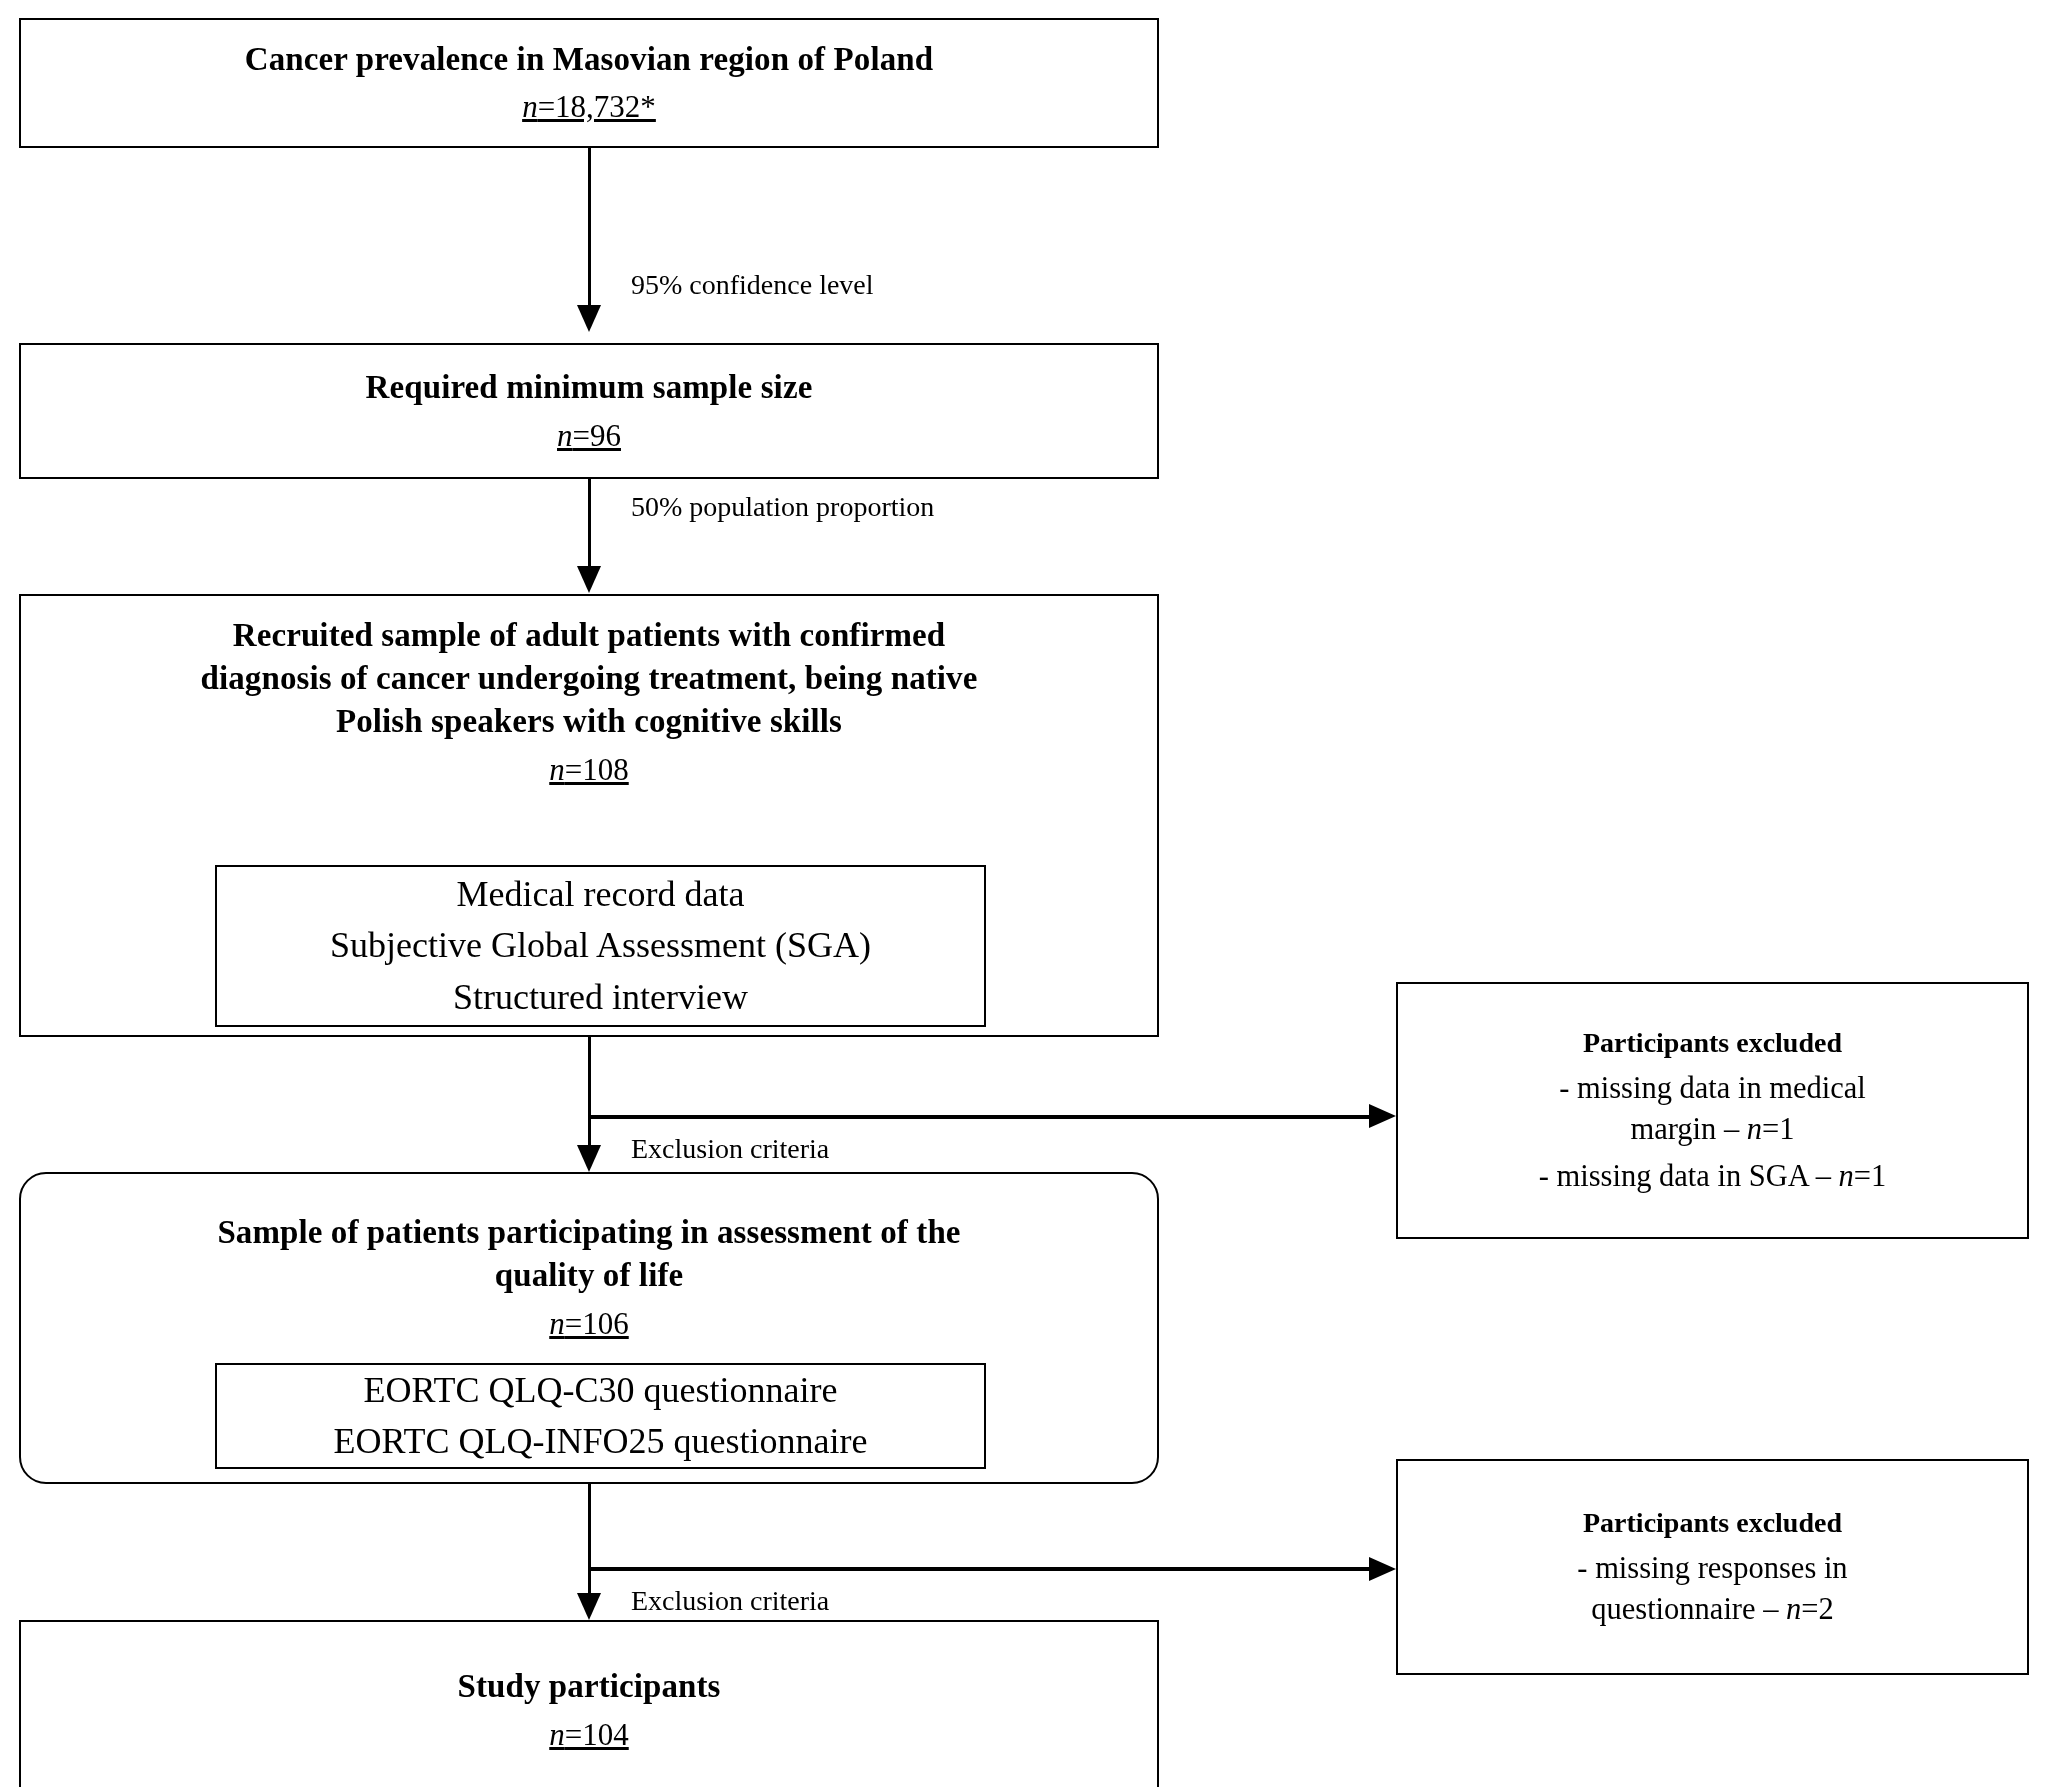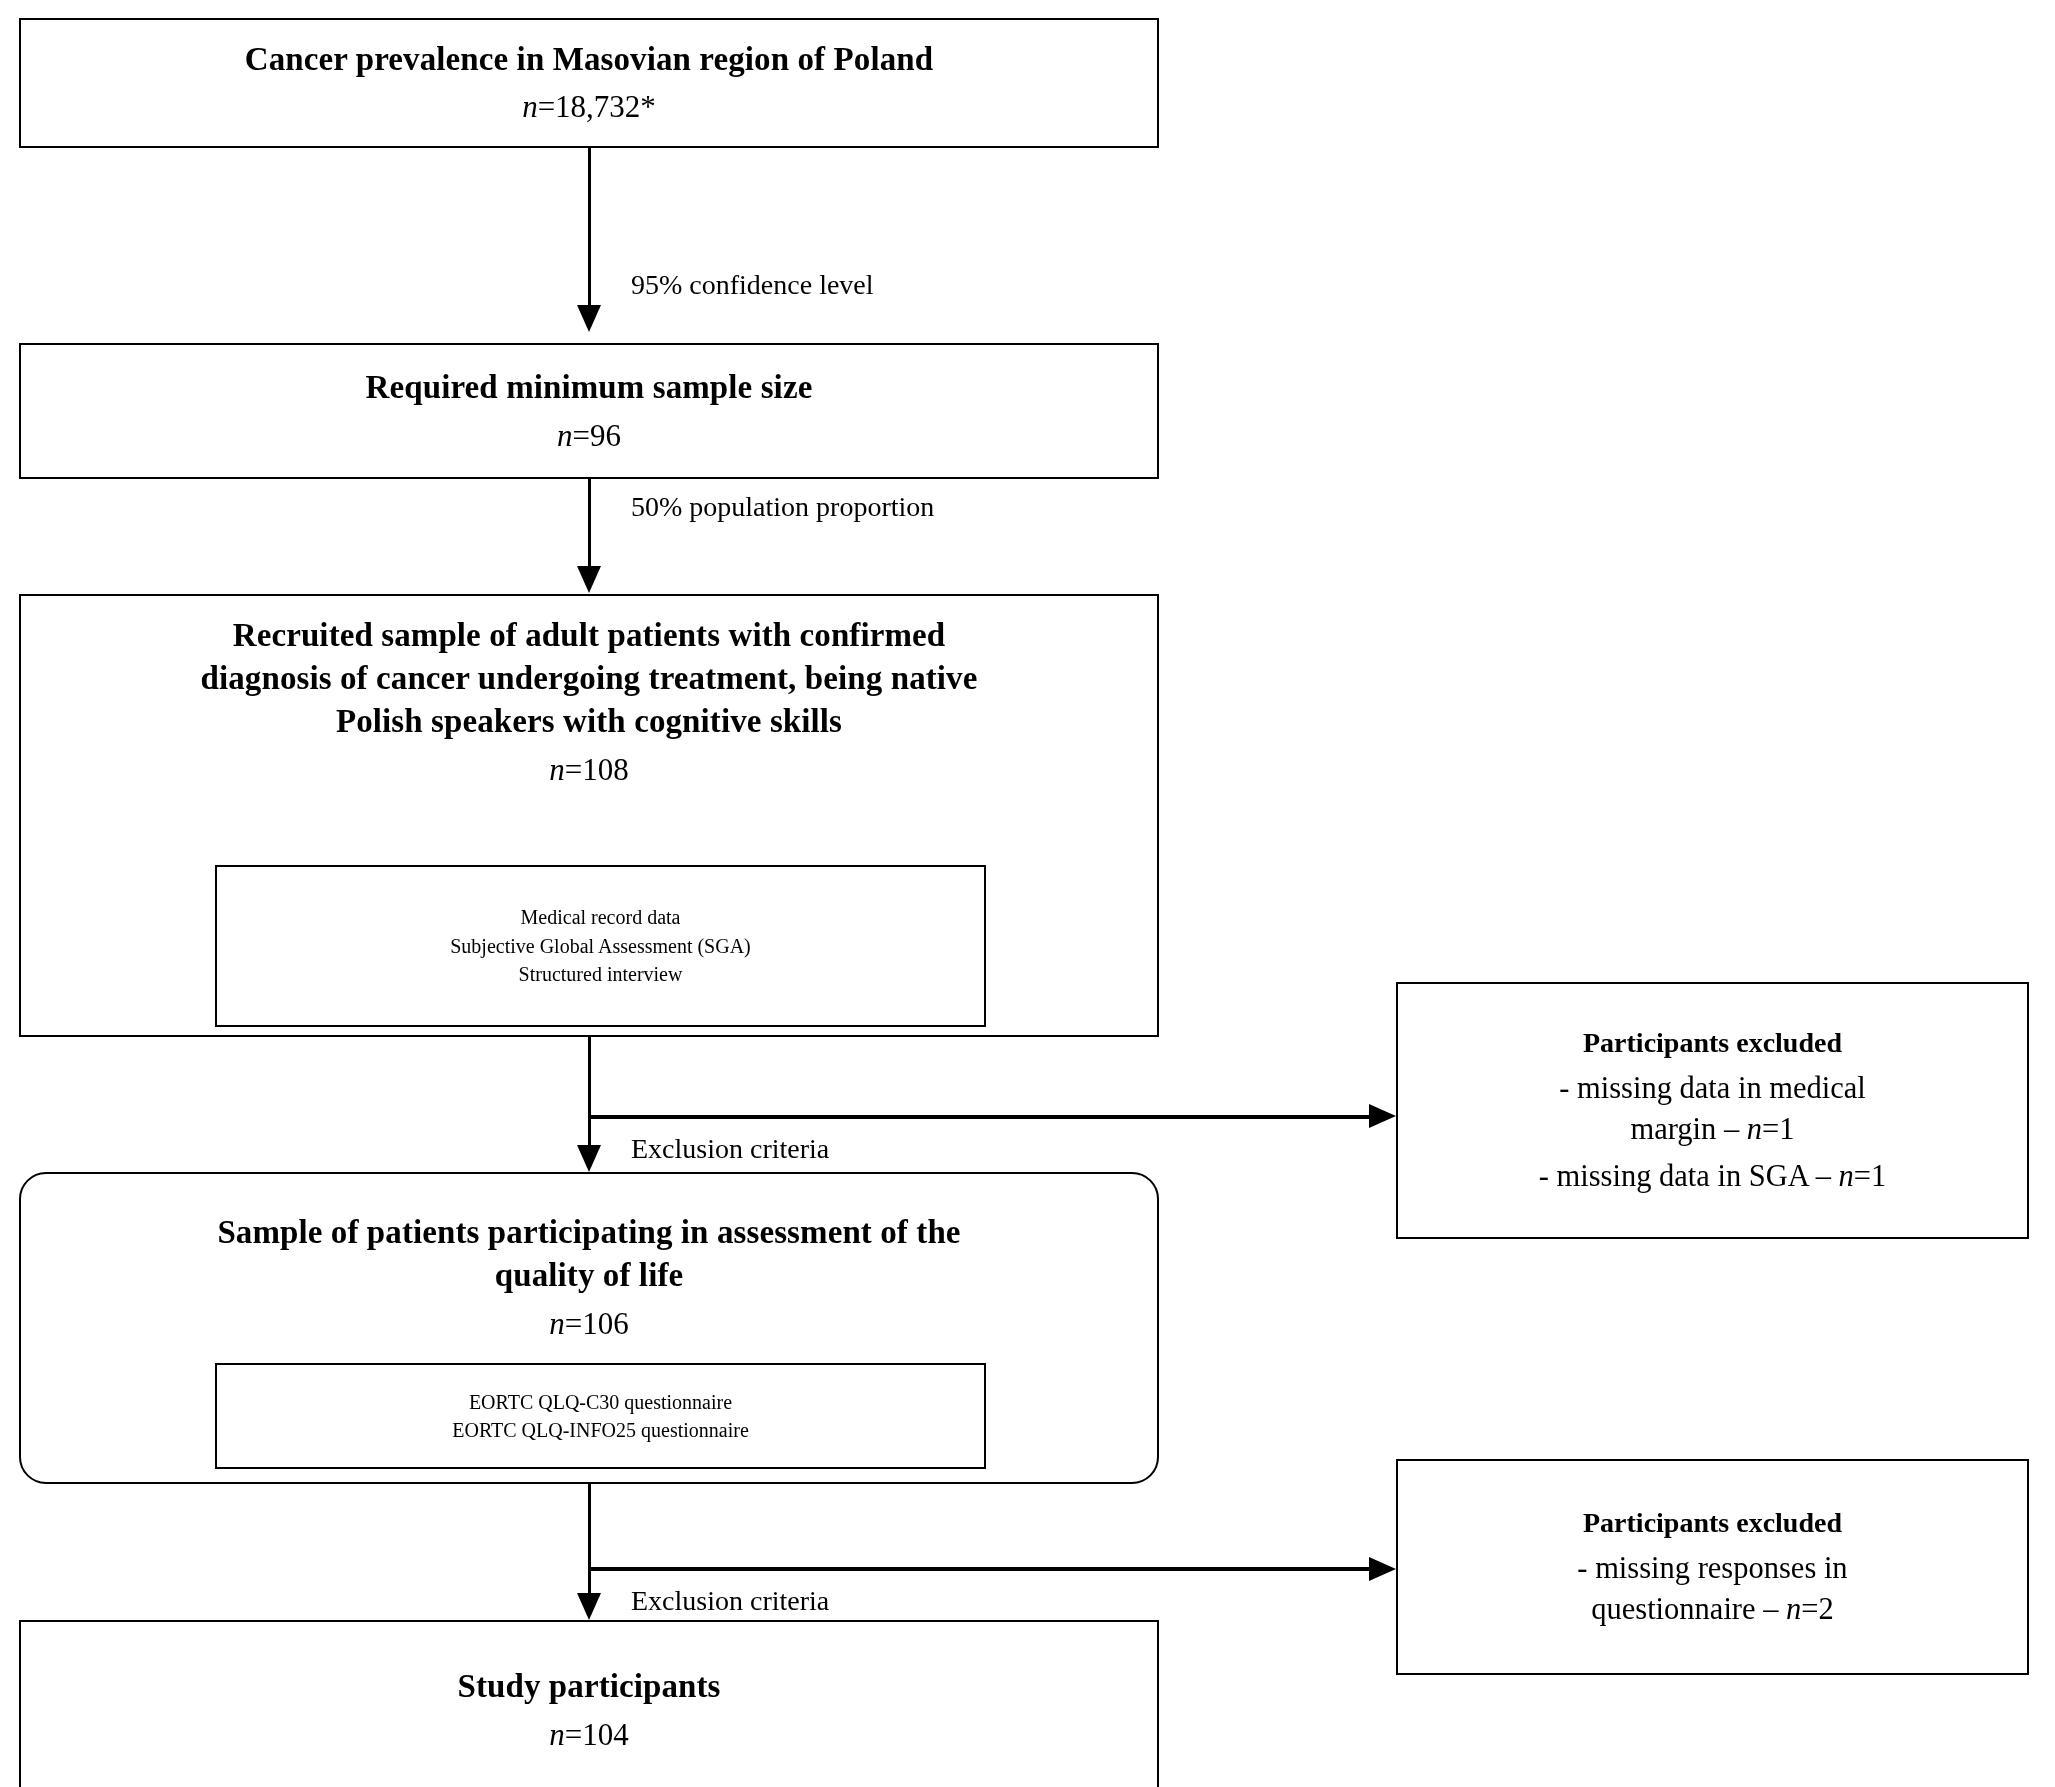--- a/index.html
+++ b/index.html
@@ -46,25 +46,26 @@
   .title {
     font-weight: bold;
     font-size: 33px;
     line-height: 1.30;
     letter-spacing: 0.1px;
   }
   .nline {
     font-size: 31px;
     line-height: 1.30;
     margin-top: 7px;
+    text-decoration: underline;
   }
   .nline em, .ital { font-style: italic; }
 
   .plain {
-    font-size: 20px;
+    font-size: 36px;
     line-height: 1.42;
     font-weight: normal;
   }
 
   .exc-title {
     font-weight: bold;
     font-size: 28px;
     line-height: 1.30;
     text-align: center;
   }

